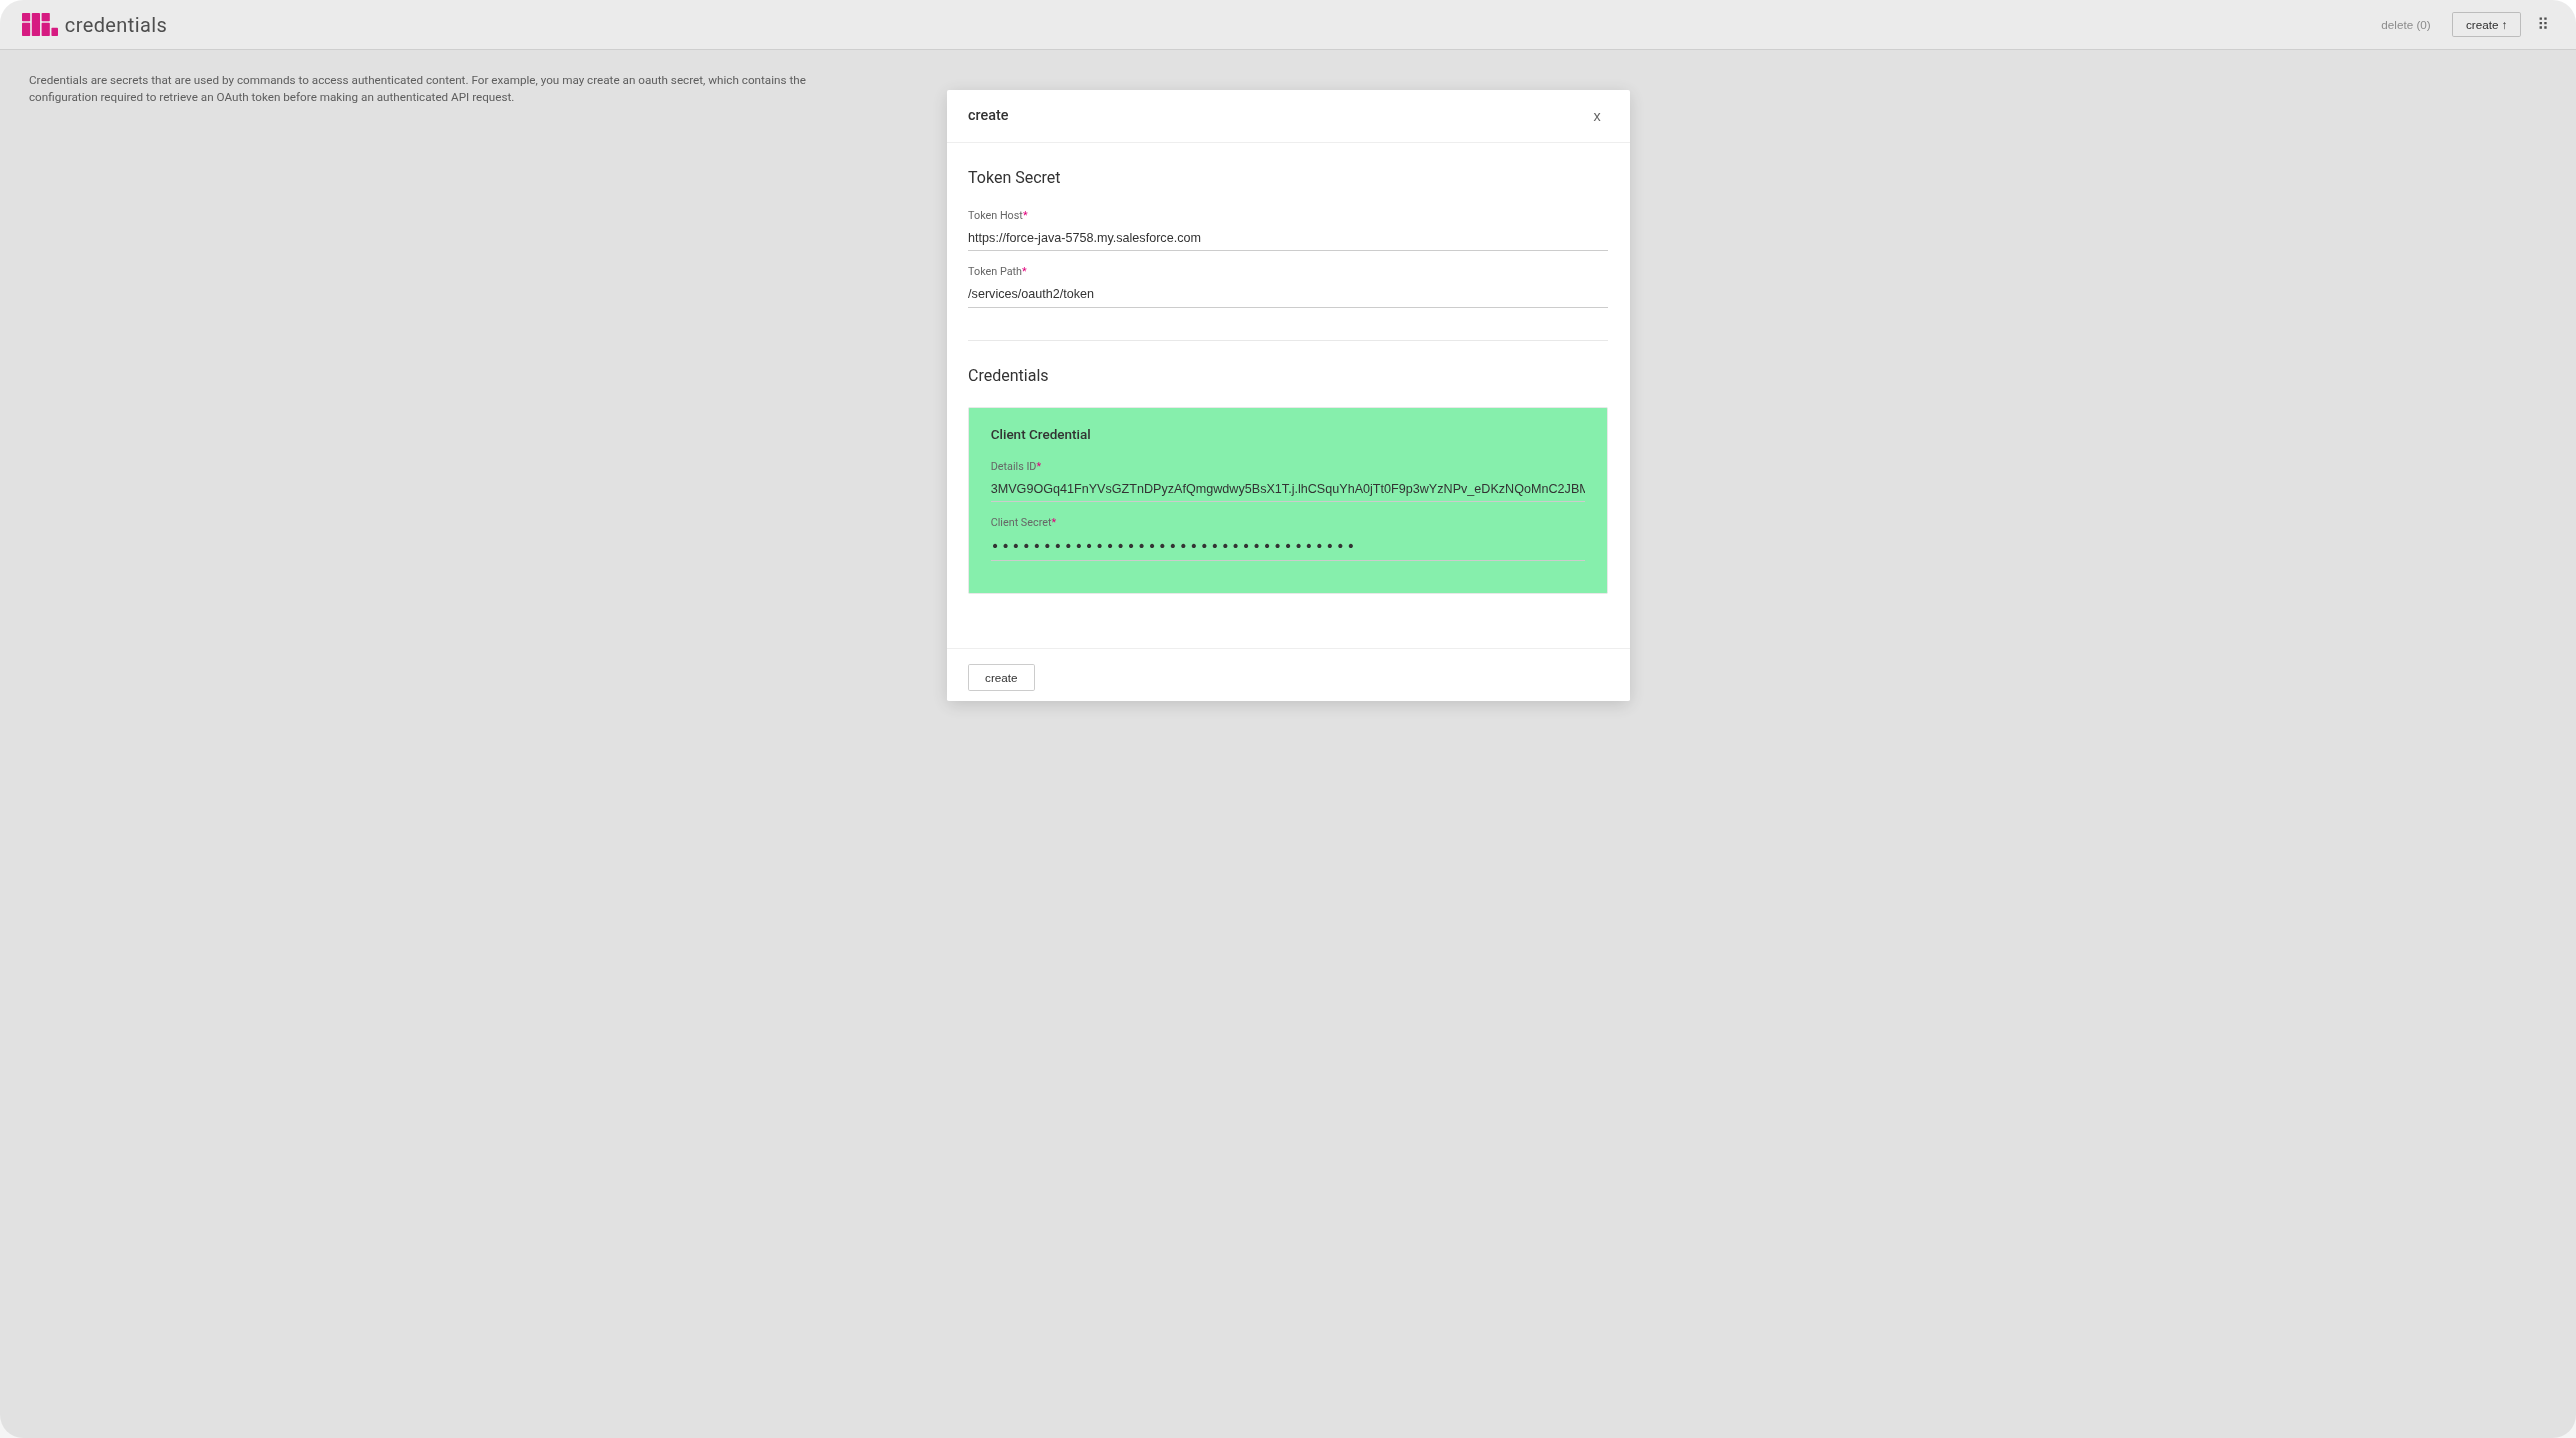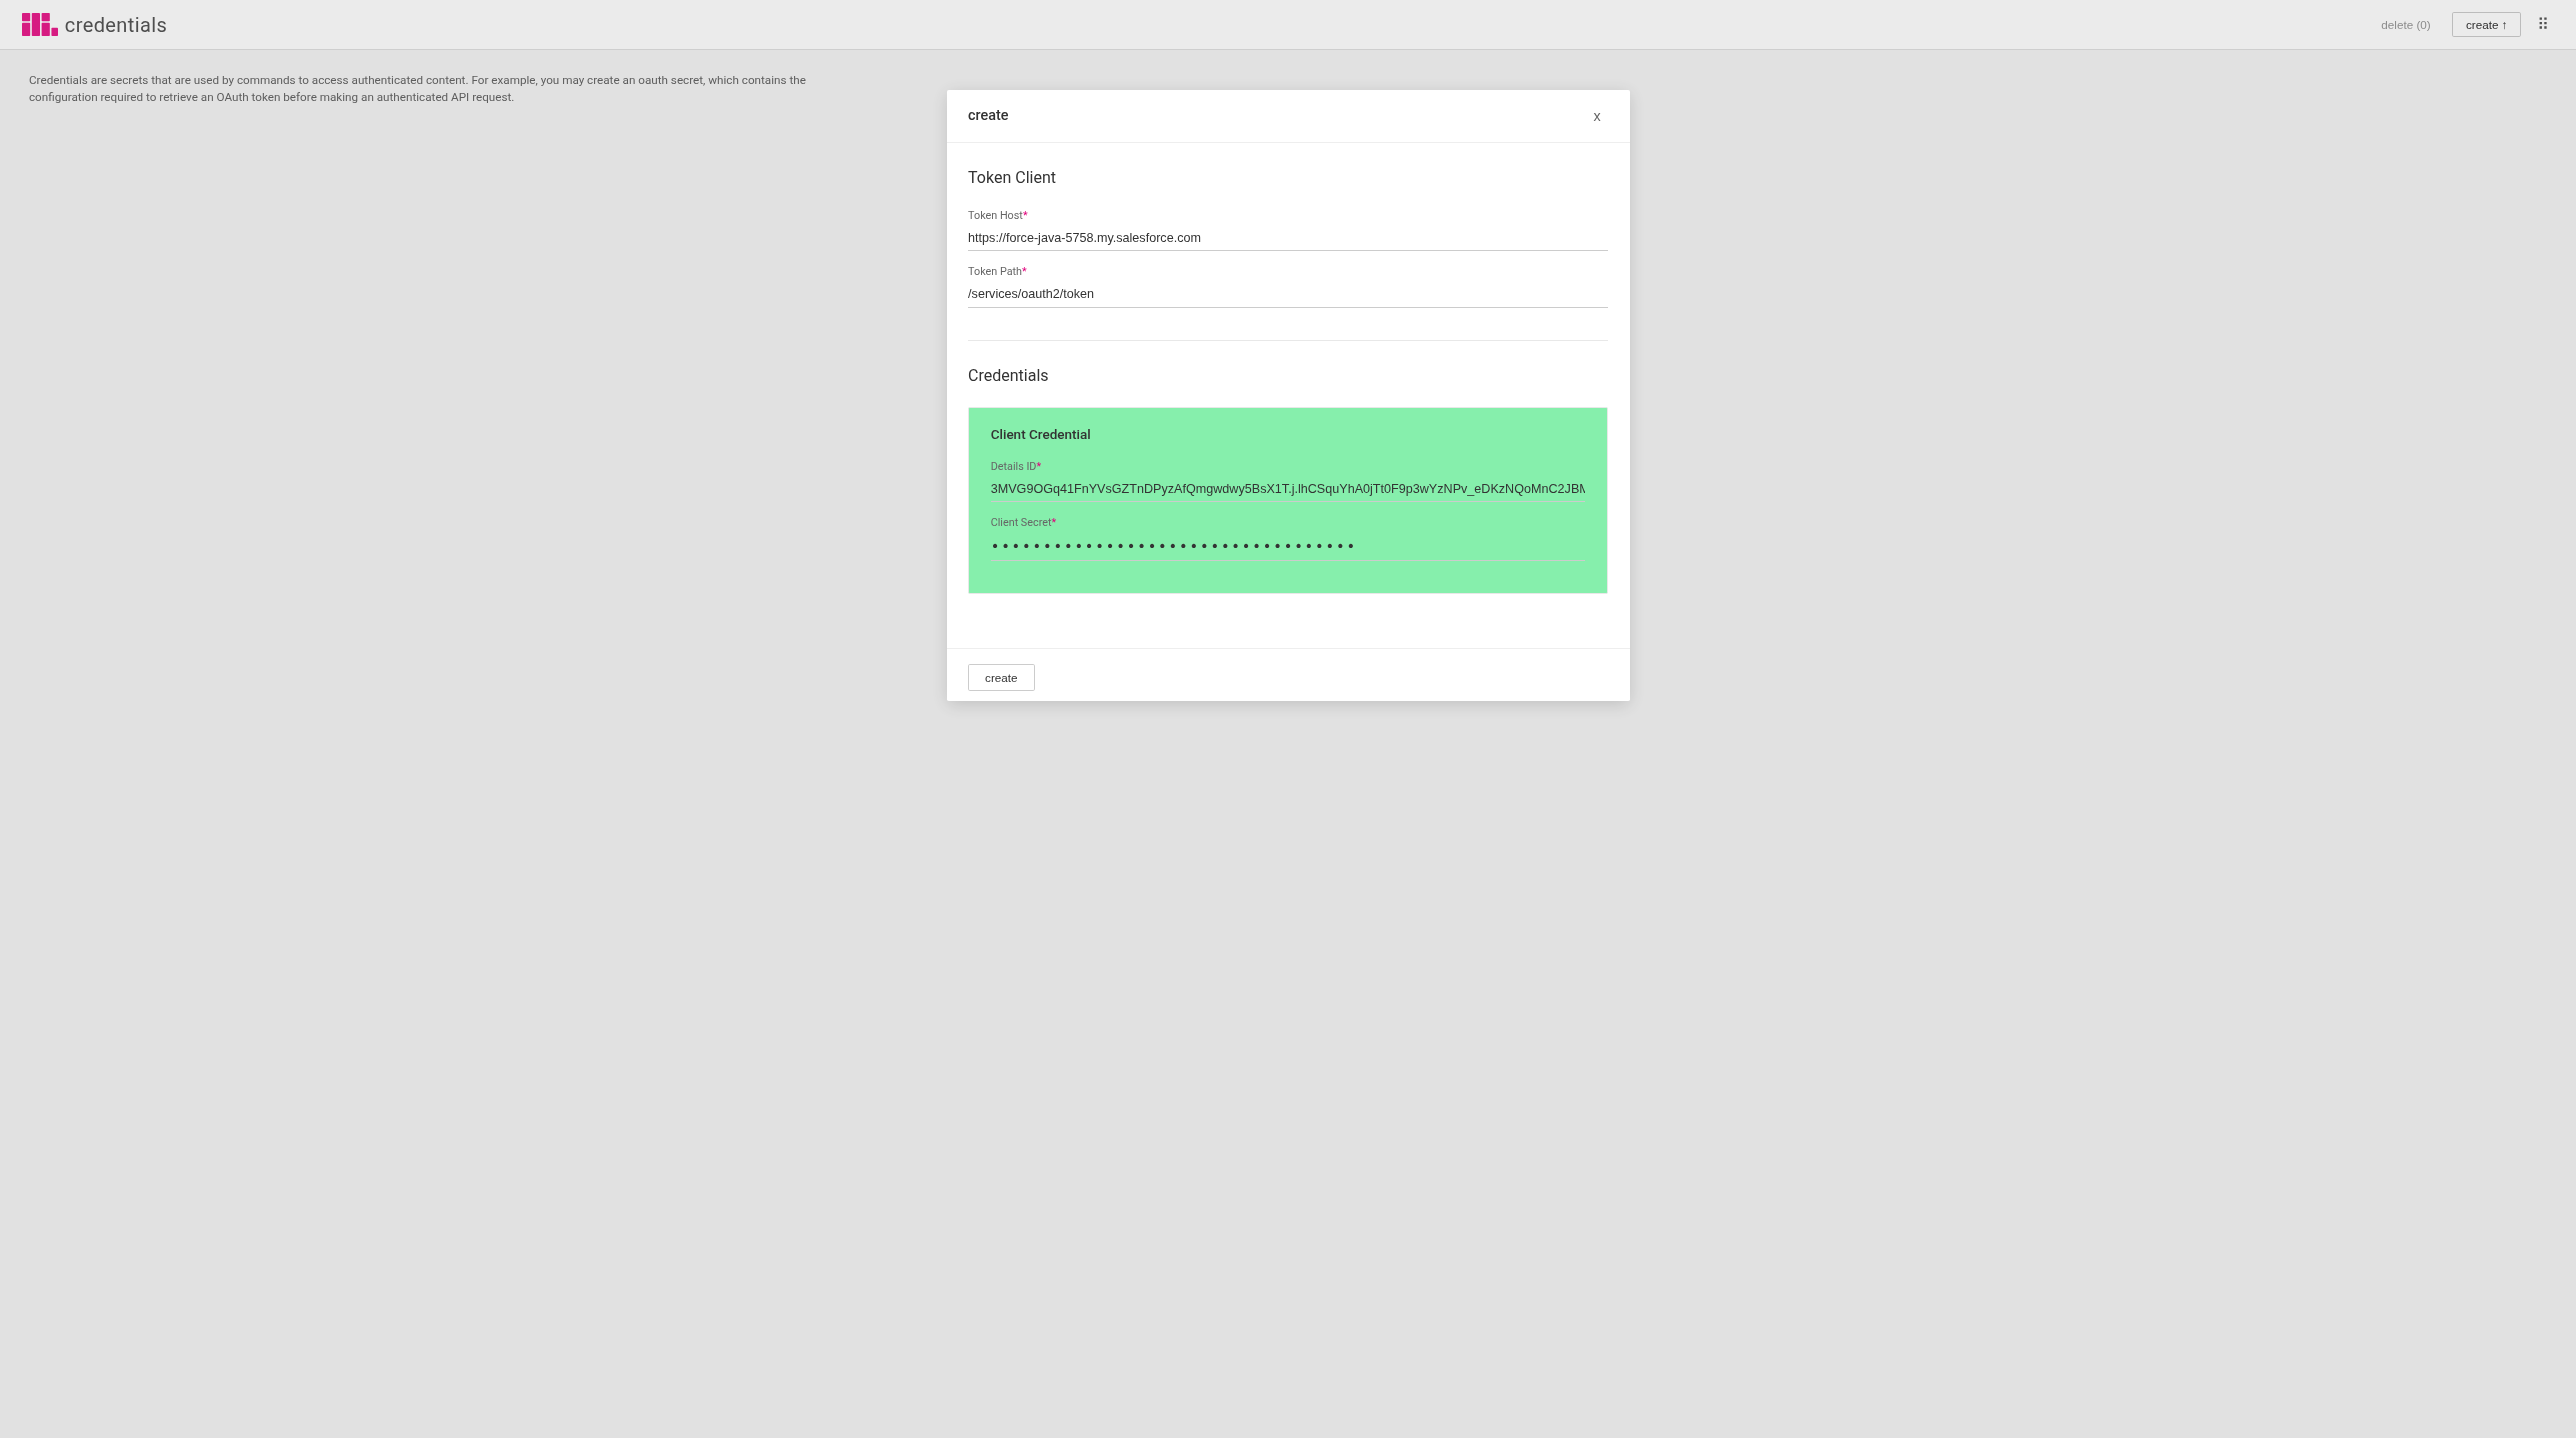--- a/index.html
+++ b/index.html
@@ -118,20 +118,21 @@
 
     
     .modal-overlay {
       position: fixed;
       top: 0; left: 0; right: 0; bottom: 0;
       background: rgba(0,0,0,0.08);
       z-index: 100;
       display: flex;
       justify-content: center;
       padding-top: 90px;
+      border-radius: 23px;
     }
     .modal {
       background: #fff;
       width: 683px;
       max-height: 611px;
       overflow-y: auto;
       border-radius: 1.8px;
       box-shadow: 0 3.6px 18px rgba(0,0,0,0.15);
       position: relative;
     }
@@ -269,21 +270,21 @@
   <div class="modal">
 
     <div class="modal-header">
       <span class="modal-title">create</span>
       <button class="modal-close-btn">x</button>
     </div>
 
     <div class="modal-body">
 
       <div class="section">
-        <h2 class="section-title">Token Client</h2>
+        <h2 class="section-title">Token Secret</h2>
 
         <div class="form-field">
           <label class="field-label">
             <span>Token Host</span><span class="required">*</span>
           </label>
           <input type="text" class="field-input" value="https://force-java-5758.my.salesforce.com" style="">
         </div>
 
         <div class="form-field">
           <label class="field-label">

